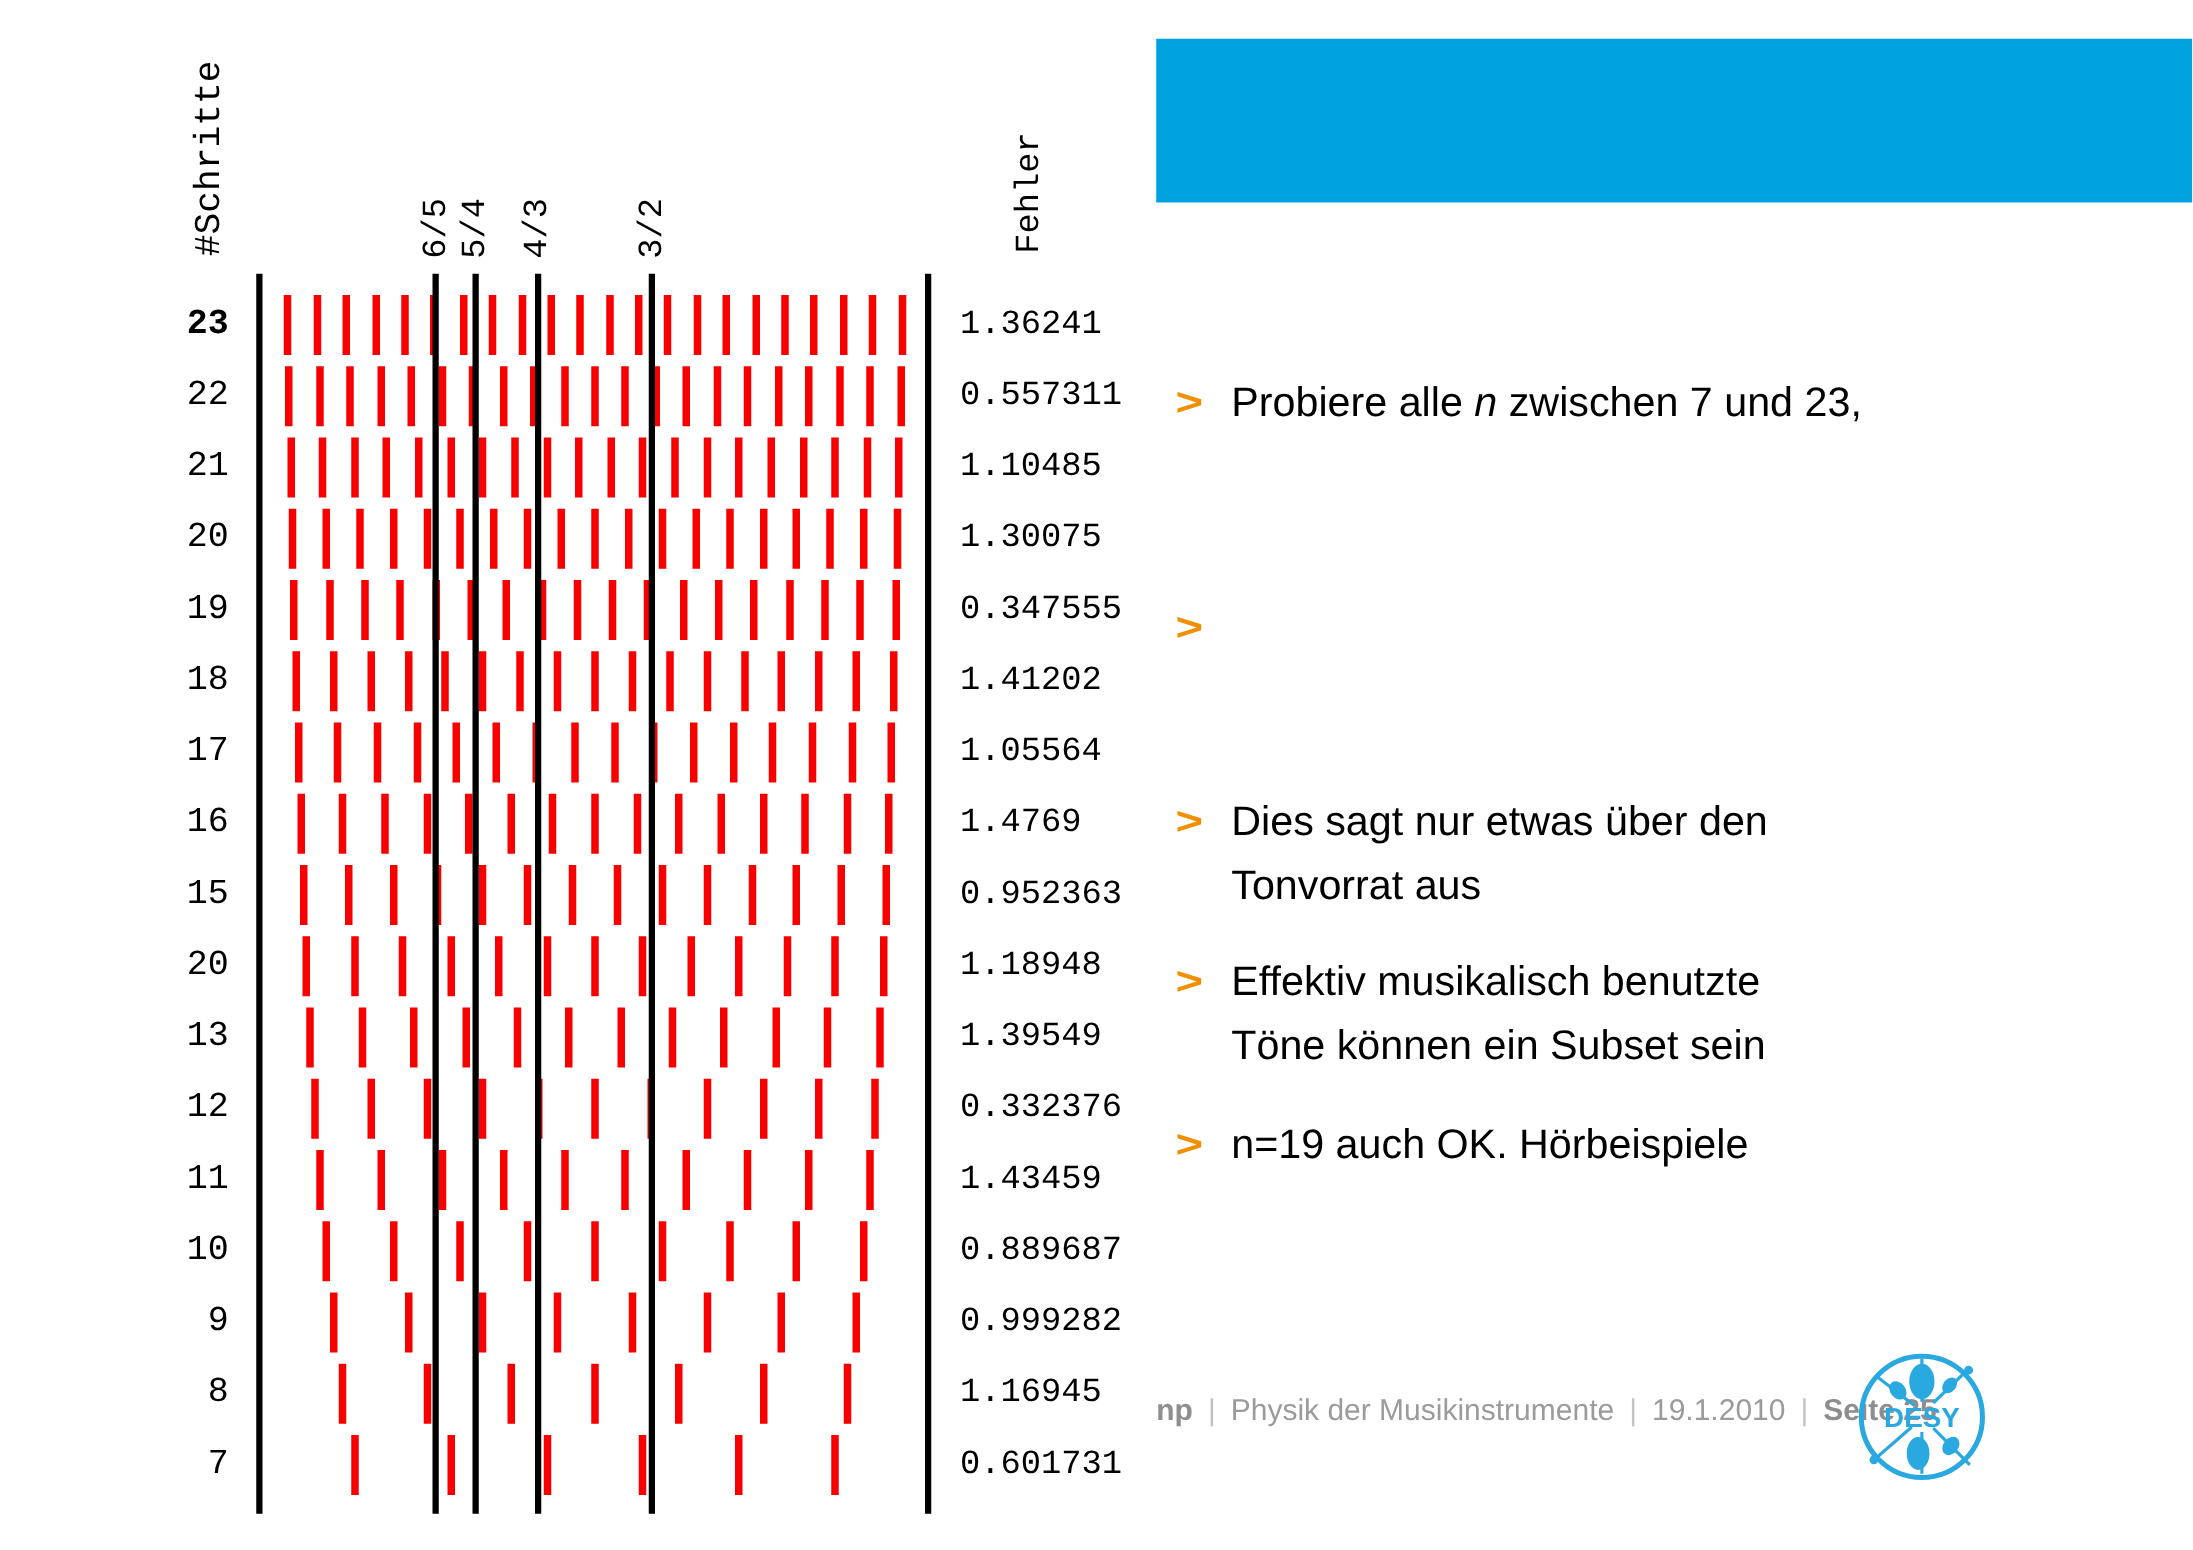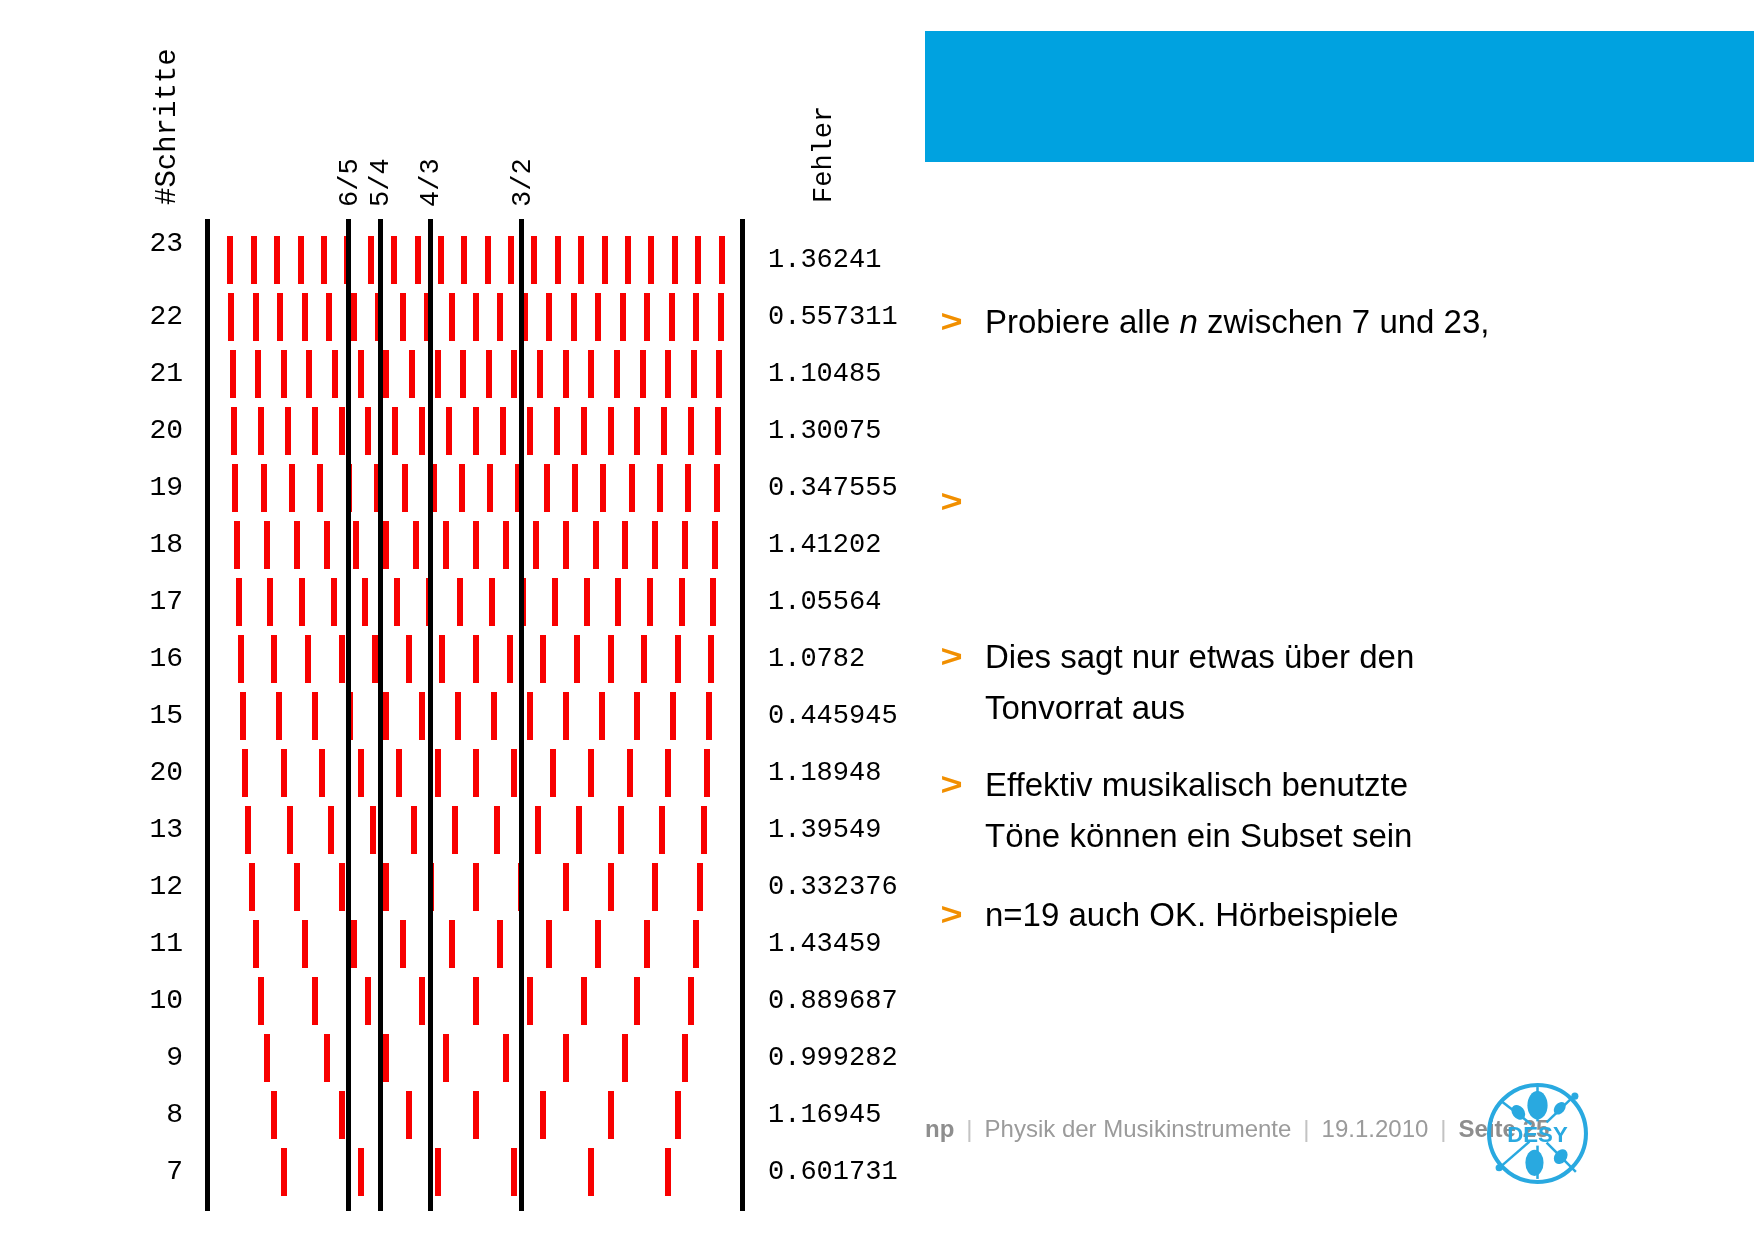--- a/index.html
+++ b/index.html
@@ -49,21 +49,21 @@
 <body>
 
 <div id="slide">
 
   <div id="chart">
     <div class="rot-label" id="schritte-label">#Schritte</div>
     <div class="rot-label" id="fehler-label">Fehler</div>
     <div class="axis-line" id="axis-left"></div>
     <div class="axis-line" id="axis-right"></div>
 
-  <div class="row-label" style="top: 228px;">23</div>
+  <div class="row-label" style="top: 244px; font-weight: bold;">23</div>
       <div class="tick" style="left: 227.391px; top: 236px; background: rgb(248, 0, 0);"></div>
       <div class="tick" style="left: 250.783px; top: 236px; background: rgb(248, 0, 0);"></div>
       <div class="tick" style="left: 274.174px; top: 236px; background: rgb(248, 0, 0);"></div>
       <div class="tick" style="left: 297.565px; top: 236px; background: rgb(248, 0, 0);"></div>
       <div class="tick" style="left: 320.957px; top: 236px; background: rgb(248, 0, 0);"></div>
       <div class="tick" style="left: 344.348px; top: 236px; background: rgb(248, 0, 0);"></div>
       <div class="tick" style="left: 367.739px; top: 236px; background: rgb(248, 0, 0);"></div>
       <div class="tick" style="left: 391.13px; top: 236px; background: rgb(248, 0, 0);"></div>
       <div class="tick" style="left: 414.522px; top: 236px; background: rgb(248, 0, 0);"></div>
       <div class="tick" style="left: 437.913px; top: 236px; background: rgb(248, 0, 0);"></div>
@@ -212,37 +212,37 @@
       <div class="tick" style="left: 405.75px; top: 635px; background: rgb(248, 0, 0);"></div>
       <div class="tick" style="left: 439.375px; top: 635px; background: rgb(248, 0, 0);"></div>
       <div class="tick" style="left: 473px; top: 635px; background: rgb(248, 0, 0);"></div>
       <div class="tick" style="left: 506.625px; top: 635px; background: rgb(248, 0, 0);"></div>
       <div class="tick" style="left: 540.25px; top: 635px; background: rgb(248, 0, 0);"></div>
       <div class="tick" style="left: 573.875px; top: 635px; background: rgb(248, 0, 0);"></div>
       <div class="tick" style="left: 607.5px; top: 635px; background: rgb(248, 0, 0);"></div>
       <div class="tick" style="left: 641.125px; top: 635px; background: rgb(248, 0, 0);"></div>
       <div class="tick" style="left: 674.75px; top: 635px; background: rgb(248, 0, 0);"></div>
       <div class="tick" style="left: 708.375px; top: 635px; background: rgb(248, 0, 0);"></div>
-      <div class="row-value" style="top: 643px;">1.0782</div>
+      <div class="row-value" style="top: 643px;">1.4769</div>
       <div class="row-label" style="top: 700px;">15</div>
       <div class="tick" style="left: 239.867px; top: 692px; background: rgb(248, 0, 0);"></div>
       <div class="tick" style="left: 275.733px; top: 692px; background: rgb(248, 0, 0);"></div>
       <div class="tick" style="left: 311.6px; top: 692px; background: rgb(248, 0, 0);"></div>
       <div class="tick" style="left: 347.467px; top: 692px; background: rgb(248, 0, 0);"></div>
       <div class="tick" style="left: 383.333px; top: 692px; background: rgb(248, 0, 0);"></div>
       <div class="tick" style="left: 419.2px; top: 692px; background: rgb(248, 0, 0);"></div>
       <div class="tick" style="left: 455.067px; top: 692px; background: rgb(248, 0, 0);"></div>
       <div class="tick" style="left: 490.933px; top: 692px; background: rgb(248, 0, 0);"></div>
       <div class="tick" style="left: 526.8px; top: 692px; background: rgb(248, 0, 0);"></div>
       <div class="tick" style="left: 562.667px; top: 692px; background: rgb(248, 0, 0);"></div>
       <div class="tick" style="left: 598.533px; top: 692px; background: rgb(248, 0, 0);"></div>
       <div class="tick" style="left: 634.4px; top: 692px; background: rgb(248, 0, 0);"></div>
       <div class="tick" style="left: 670.267px; top: 692px; background: rgb(248, 0, 0);"></div>
       <div class="tick" style="left: 706.133px; top: 692px; background: rgb(248, 0, 0);"></div>
-      <div class="row-value" style="top: 700px;">0.445945</div>
+      <div class="row-value" style="top: 700px;">0.952363</div>
       <div class="row-label" style="top: 757px;">20</div>
       <div class="tick" style="left: 242.429px; top: 749px; background: rgb(248, 0, 0);"></div>
       <div class="tick" style="left: 280.857px; top: 749px; background: rgb(248, 0, 0);"></div>
       <div class="tick" style="left: 319.286px; top: 749px; background: rgb(248, 0, 0);"></div>
       <div class="tick" style="left: 357.714px; top: 749px; background: rgb(248, 0, 0);"></div>
       <div class="tick" style="left: 396.143px; top: 749px; background: rgb(248, 0, 0);"></div>
       <div class="tick" style="left: 434.571px; top: 749px; background: rgb(248, 0, 0);"></div>
       <div class="tick" style="left: 473px; top: 749px; background: rgb(248, 0, 0);"></div>
       <div class="tick" style="left: 511.429px; top: 749px; background: rgb(248, 0, 0);"></div>
       <div class="tick" style="left: 549.857px; top: 749px; background: rgb(248, 0, 0);"></div>

